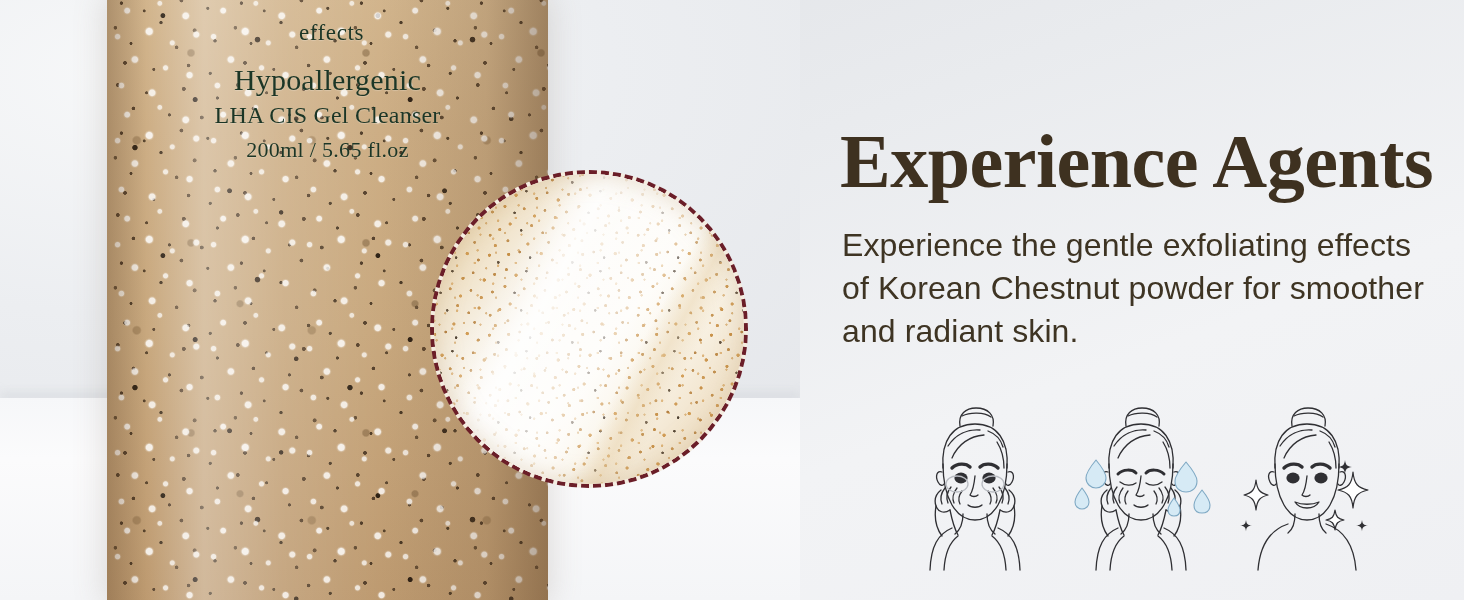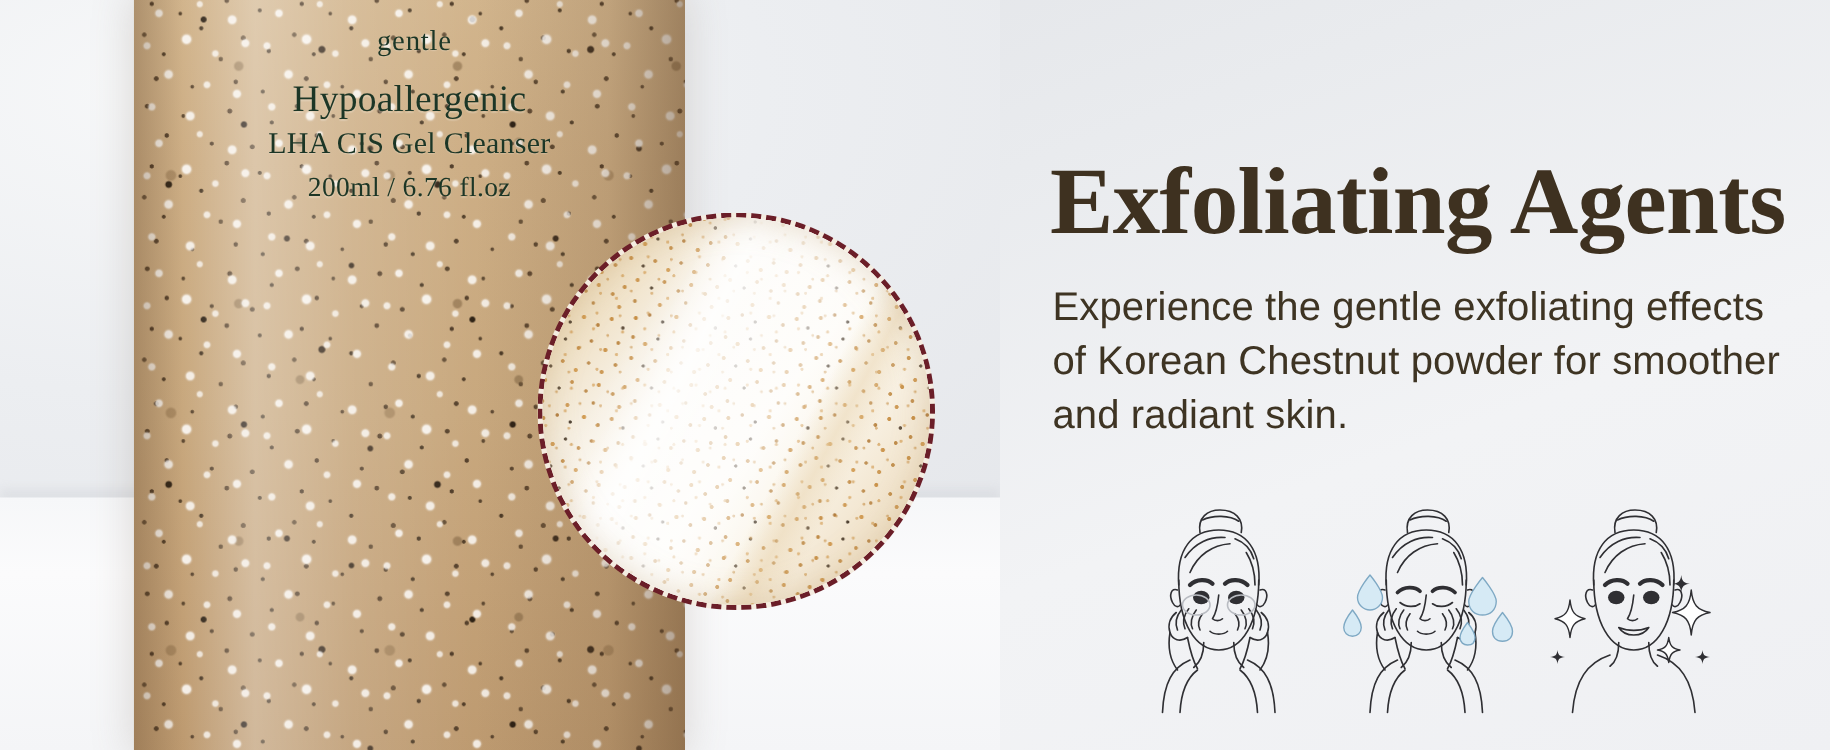--- a/index.html
+++ b/index.html
@@ -274,38 +274,38 @@
     <div class="bottle">
       <div class="bottle-body"></div>
       <div class="speck-a"></div>
       <div class="speck-b"></div>
       <div class="speck-c"></div>
       <div class="bubbles"></div>
       <div class="bottle-sheen"></div>
     </div>
 
     <div class="label-wrap">
-      <div class="brand">gentle</div>
+      <div class="brand">effects</div>
       <div class="prod-1">Hypoallergenic</div>
       <div class="prod-2">LHA CIS Gel Cleanser</div>
-      <div class="volume">200ml / 6.76 fl.oz</div>
+      <div class="volume">200ml / 5.65 fl.oz</div>
     </div>
 
     <div class="inset">
       <div class="inset-cream"></div>
       <div class="inset-grain"></div>
       <div class="inset-grain-dense"></div>
       <div class="inset-mask"></div>
       <div class="inset-swipe"></div>
       <div class="inset-edge"></div>
     </div>
   </div>
 
   <div class="content">
-    <h1 class="headline">Exfoliating Agents</h1>
+    <h1 class="headline">Experience Agents</h1>
     <p class="subcopy">Experience the gentle exfoliating effects of Korean Chestnut powder for smoother and radiant skin.</p>
 
     <div class="steps">
 
       <div class="step">
         <svg viewBox="0 0 150 170">
           <g fill="none" stroke="#2f2f33" stroke-width="1.3" stroke-linecap="round" stroke-linejoin="round">
 
             <path d="M30 168 C31 144 38 132 52 126"></path>
             <path d="M120 168 C119 144 112 132 98 126"></path>

